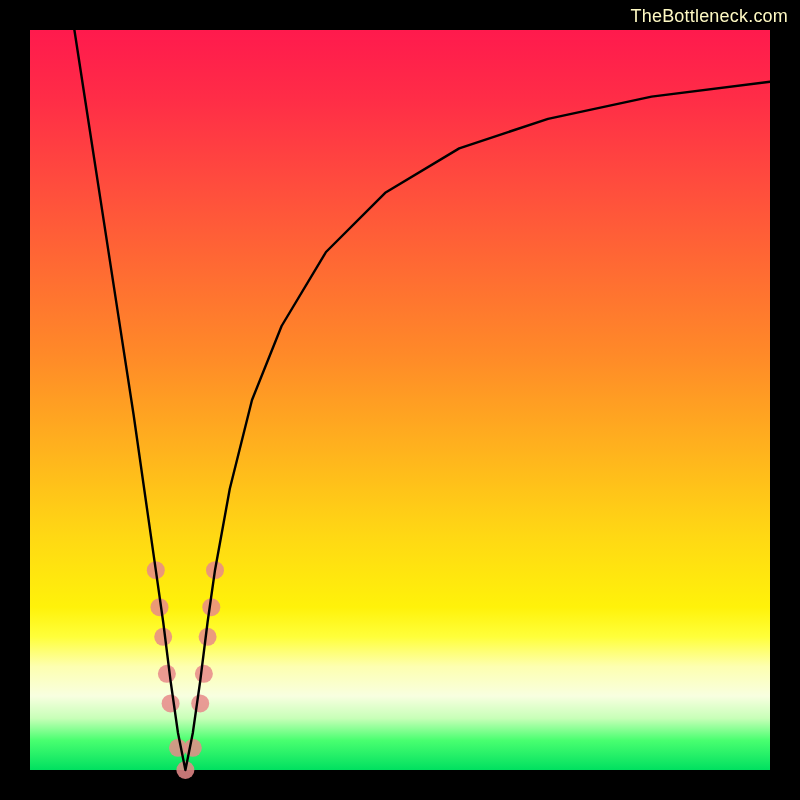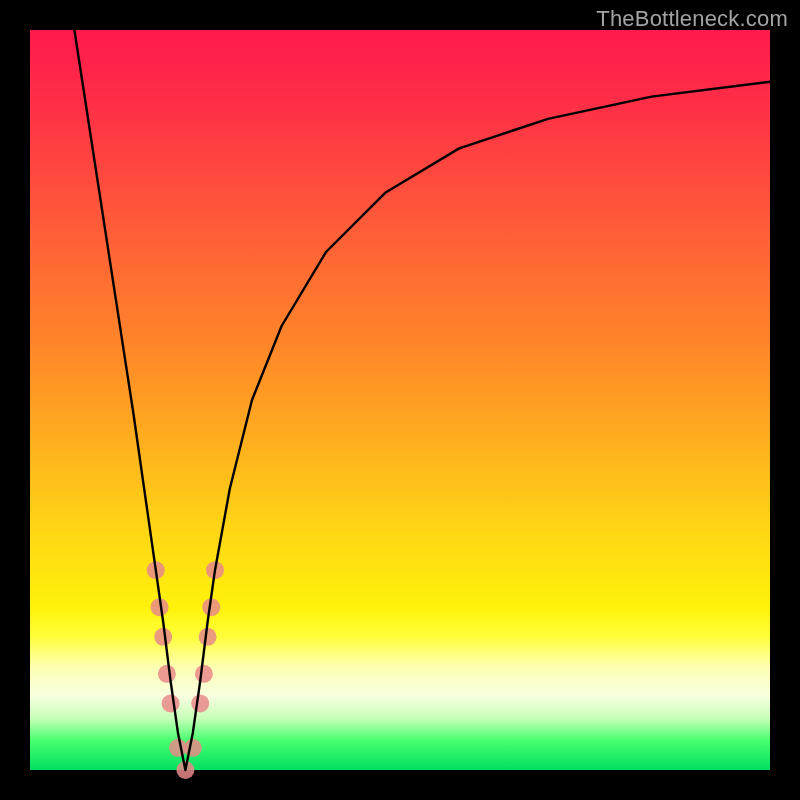--- a/index.html
+++ b/index.html
@@ -41,22 +41,22 @@
       #f8ffe0 90%,
       #c8ffb8 93%,
       #49ff70 96%,
       #00e060 100%
     );
   }
   .watermark {
     position: absolute;
     top: 6px;
     right: 12px;
-    color: #a3a3a3;
-    font-size: 22px;
+    color: #fef9c3;
+    font-size: 18px;
     font-weight: 400;
     letter-spacing: 0.2px;
     user-select: none;
   }
   svg.overlay {
     position: absolute;
     left: 0;
     top: 0;
     width: 740px;
     height: 740px;

